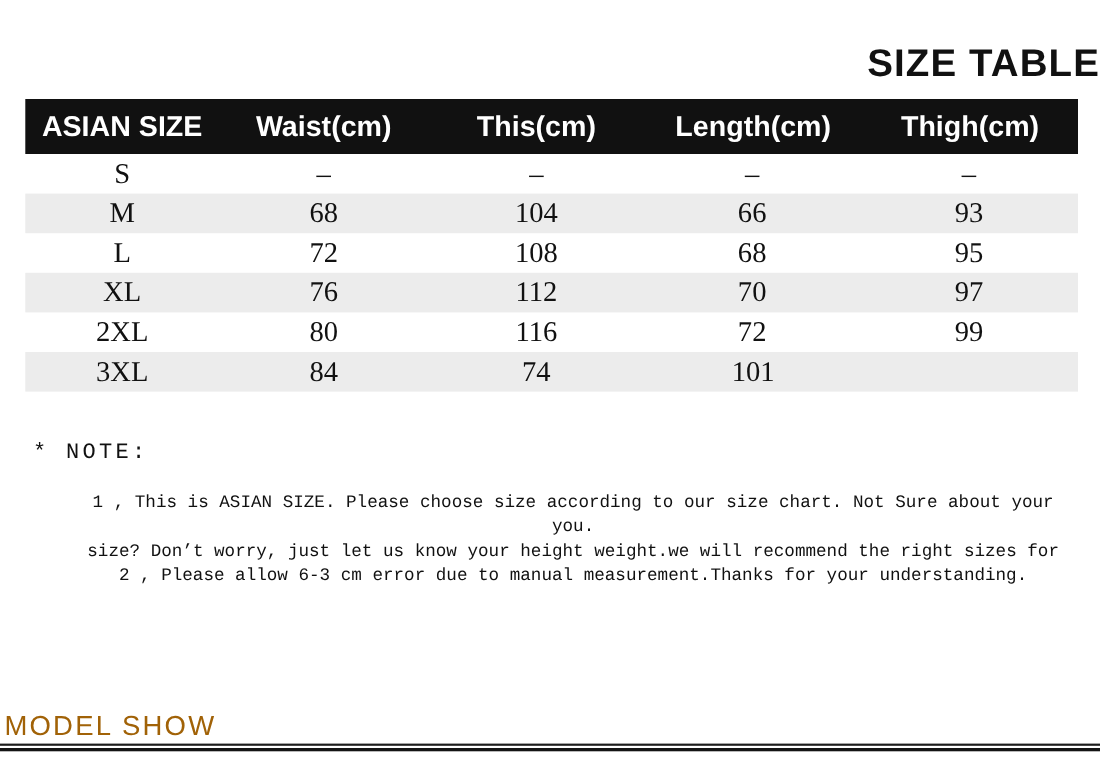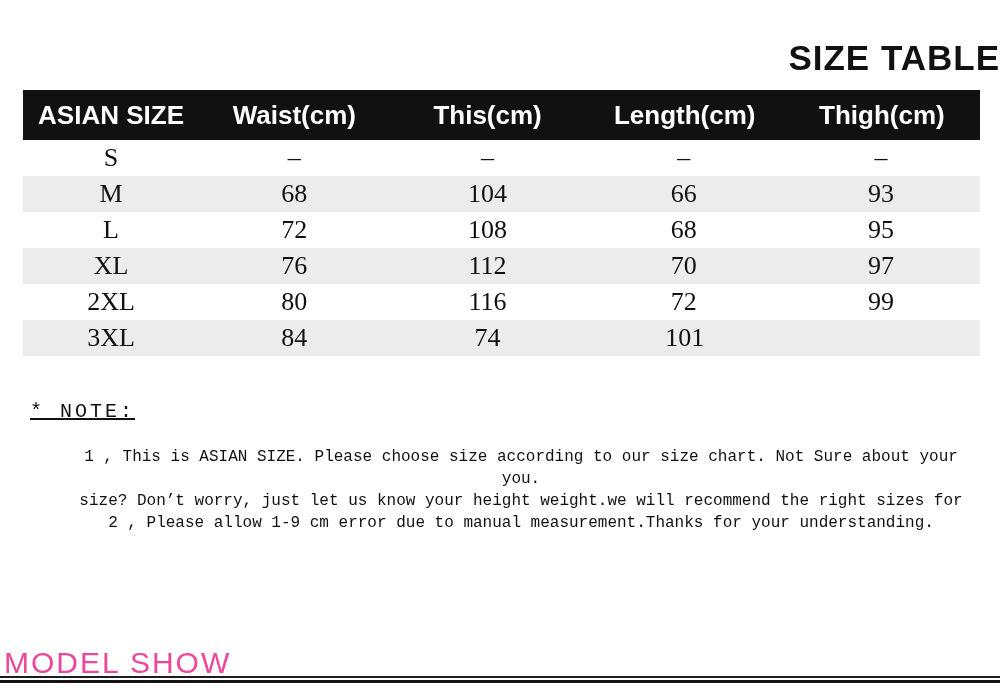--- a/index.html
+++ b/index.html
@@ -43,33 +43,32 @@
   .c1 { width:19.9%; }
   .c2 { width:20.5%; }
   .c3 { width:20.5%; }
   .c4 { width:20.7%; }
 
   .note-heading {
     position:absolute; top:400px; left:30px;
     font-family:"Liberation Mono", monospace;
     font-size:20px; letter-spacing:3px; color:#111111;
     white-space:pre;
-    text-decoration:underline;
   }
   .note-body {
     position:absolute; top:446px; left:46px; width:950px;
     font-family:"Liberation Mono", monospace;
     font-size:16px; line-height:22px; color:#111111;text-align:center;
   }
   .note-line { white-space:pre; }
 
   .model-show {
     position:absolute; top:646px; left:4px;
     font-family:"Liberation Sans", sans-serif;
-    font-size:30px; letter-spacing:2px; color:#ec4899;
+    font-size:25px; letter-spacing:2px; color:#a16207;
     white-space:nowrap;
   }
   .rule-thin {
     position:absolute; top:676px; left:0; width:1000px; height:2px;
     background:#1c1c1c;
   }
   .rule-thick {
     position:absolute; top:680px; left:0; width:1000px; height:3px;
     background:#141414;
   }
@@ -135,18 +134,18 @@
     <div class="cell c4">101</div>
   </div>
 </div>
 
 <div class="note-heading">* NOTE:</div>
 
 <div class="note-body">
   <div class="note-line">1 , This is ASIAN SIZE. Please choose size according to our size chart. Not Sure about your</div>
   <div class="note-line">you.</div>
   <div class="note-line">size? Don’t worry, just let us know your height weight.we will recommend the right sizes for</div>
-  <div class="note-line">2 , Please allow 1-9 cm error due to manual measurement.Thanks for your understanding.</div>
+  <div class="note-line">2 , Please allow 6-3 cm error due to manual measurement.Thanks for your understanding.</div>
 </div>
 
 <div class="model-show">MODEL SHOW</div>
 <div class="rule-thin"></div>
 <div class="rule-thick"></div>
 
 </body></html>

